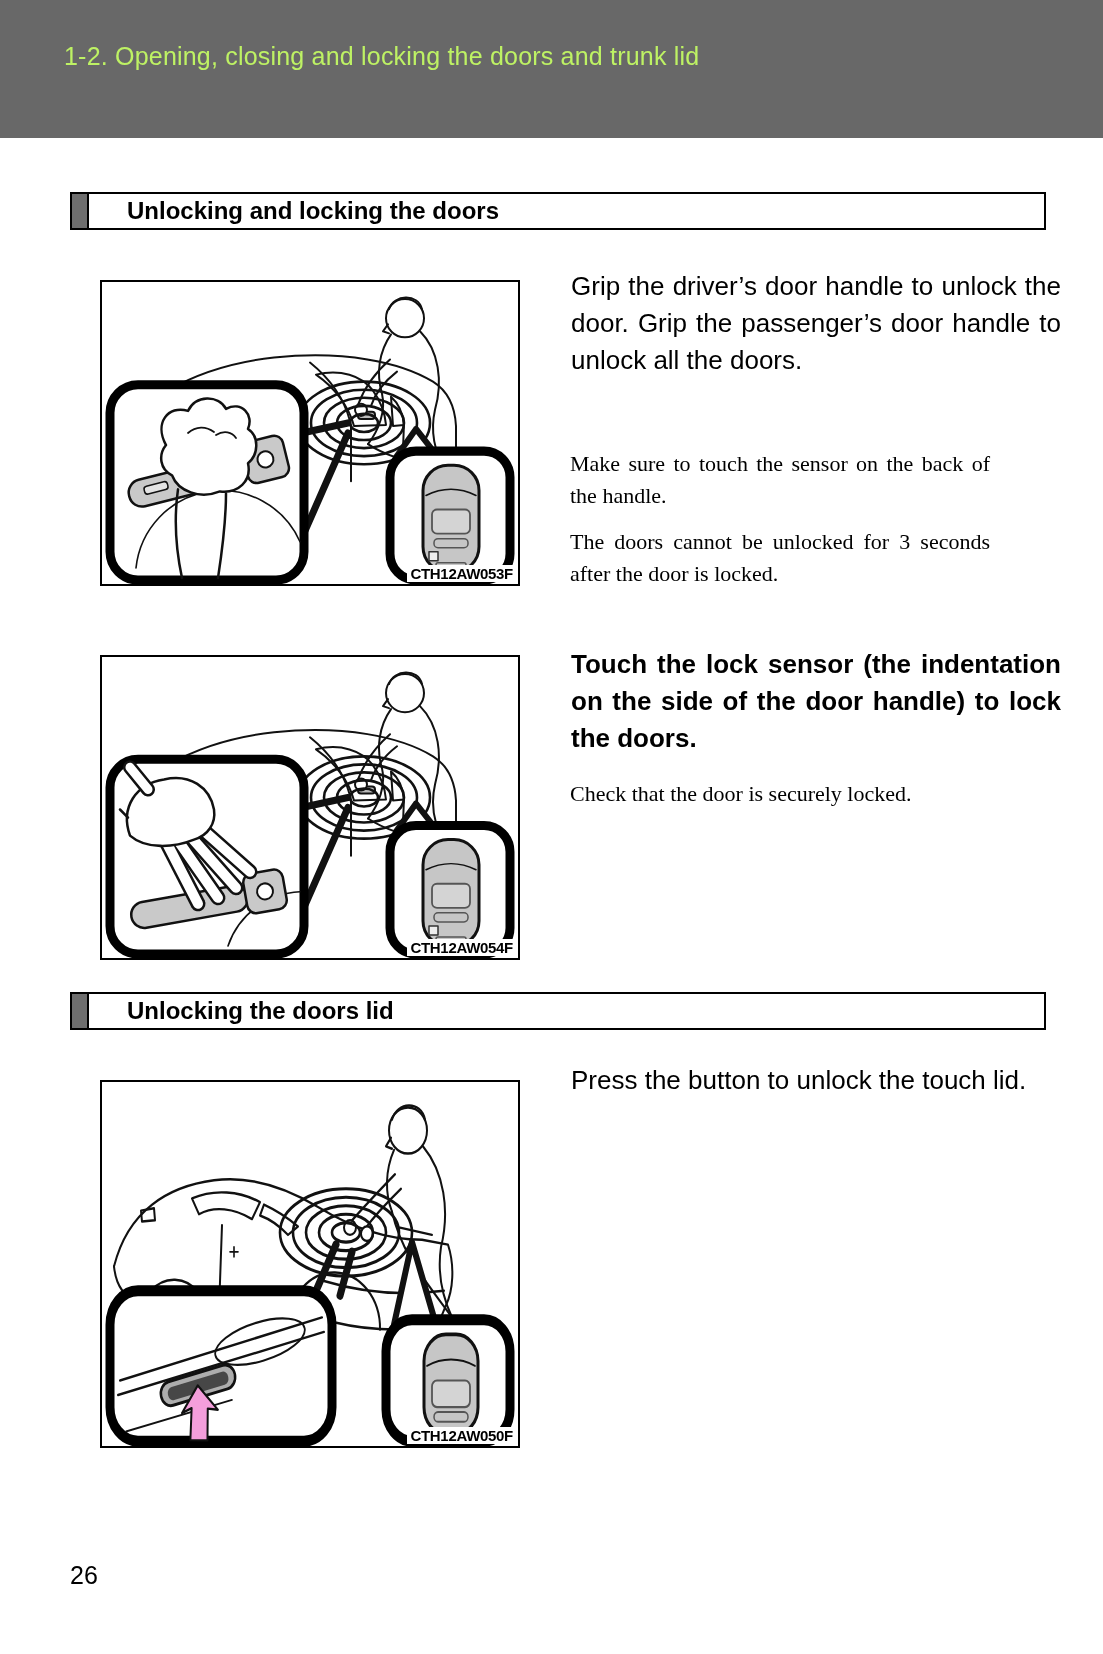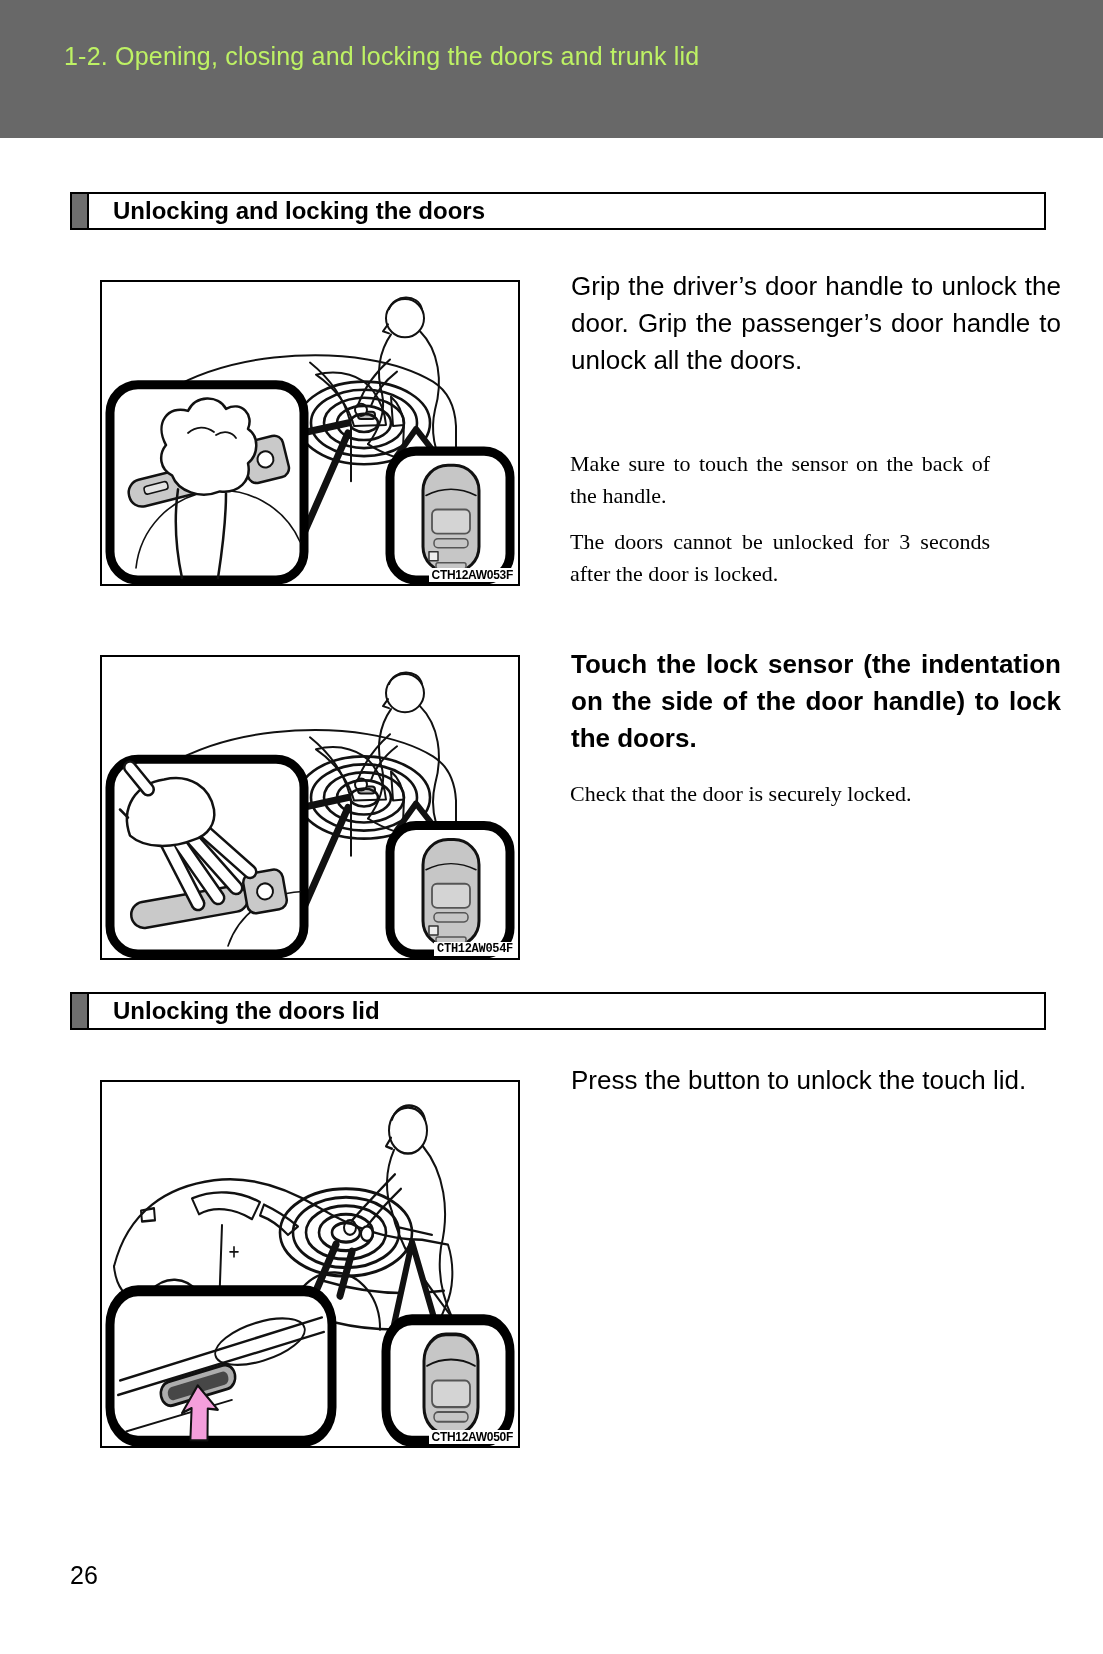--- a/index.html
+++ b/index.html
@@ -3,26 +3,26 @@
 <meta charset="utf-8">
 <style>
   html,body{margin:0;padding:0;background:#fff;}
   .page{position:relative;width:1103px;height:1654px;background:#fff;overflow:hidden;
         font-family:"Liberation Sans",sans-serif;color:#000;}
   .band{position:absolute;left:0;top:0;width:100%;height:138px;background:#686868;}
   .band-title{position:absolute;left:64px;top:42px;font-size:25px;color:#bef264;letter-spacing:.2px;white-space:nowrap;}
   .sec{position:absolute;left:70px;width:976px;height:38px;border:2px solid #000;background:#fff;
        box-sizing:border-box;display:flex;align-items:stretch;}
   .sec-accent{width:15px;background:#6e6e6e;border-right:2px solid #000;flex:0 0 auto;}
-  .sec-title{font-size:24px;font-weight:bold;padding-left:24px;align-self:center;white-space:nowrap;}
+  .sec-title{font-size:24px;font-weight:bold;padding-left:24px;align-self:center;white-space:nowrap;margin-left:14px;}
   #sec1{top:192px;} #sec2{top:992px;}
   .fig{position:absolute;left:100px;width:420px;border:2px solid #000;box-sizing:border-box;background:#fff;}
-  #fig1{top:280px;height:306px;} #fig2{top:655px;height:305px;font-family:Liberation Mono, monospace;} #fig3{top:1080px;height:368px;}
+  #fig1{top:280px;height:306px;} #fig2{top:655px;height:305px;} #fig3{top:1080px;height:368px;}
   .fig svg{position:absolute;left:0;top:0;width:100%;height:100%;}
-  .fig-caption{position:absolute;right:5px;bottom:2px;font-size:12px;font-weight:bold;letter-spacing:-.3px;background:#fff;padding-left:3px;}
+  .fig-caption{position:absolute;right:5px;bottom:2px;font-size:15px;font-weight:bold;letter-spacing:-.3px;background:#fff;padding-left:3px;}
   .para{position:absolute;left:571px;width:490px;font-size:26px;line-height:37px;text-align:justify;}
   .note{position:absolute;left:570px;width:420px;font-size:22px;line-height:32px;text-align:justify;font-family:Liberation Serif, serif;}
   #para1{top:268px;} #note1{top:448px;} #note2{top:526px;}
   #para2{top:646px;font-weight:bold;} #note3{top:778px;} #para3{top:1062px;}
   .pagenum{position:absolute;left:70px;top:1561px;font-size:25px;}
 </style>
 </head>
 <body>
 
 <div class="page">

